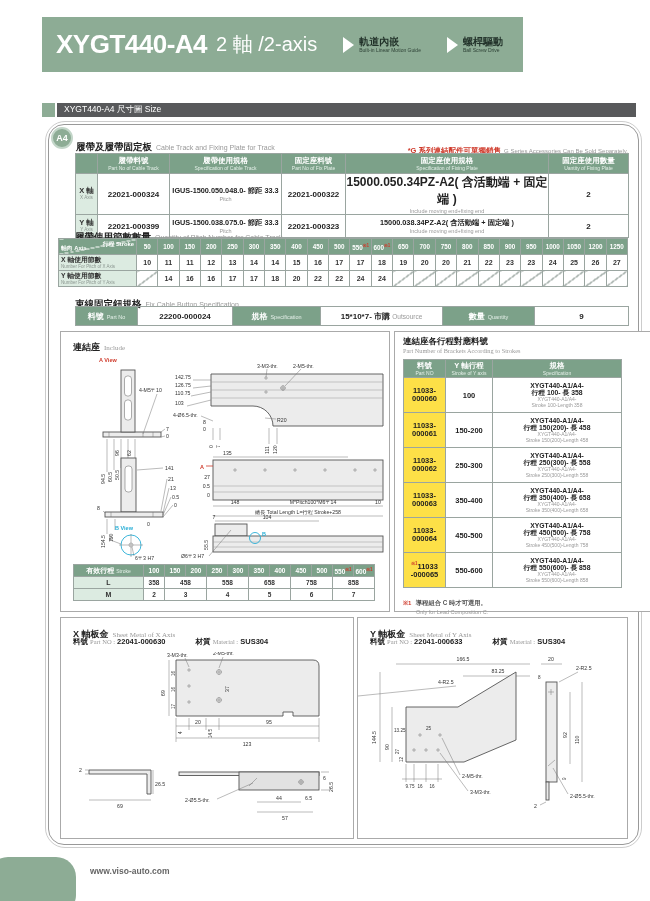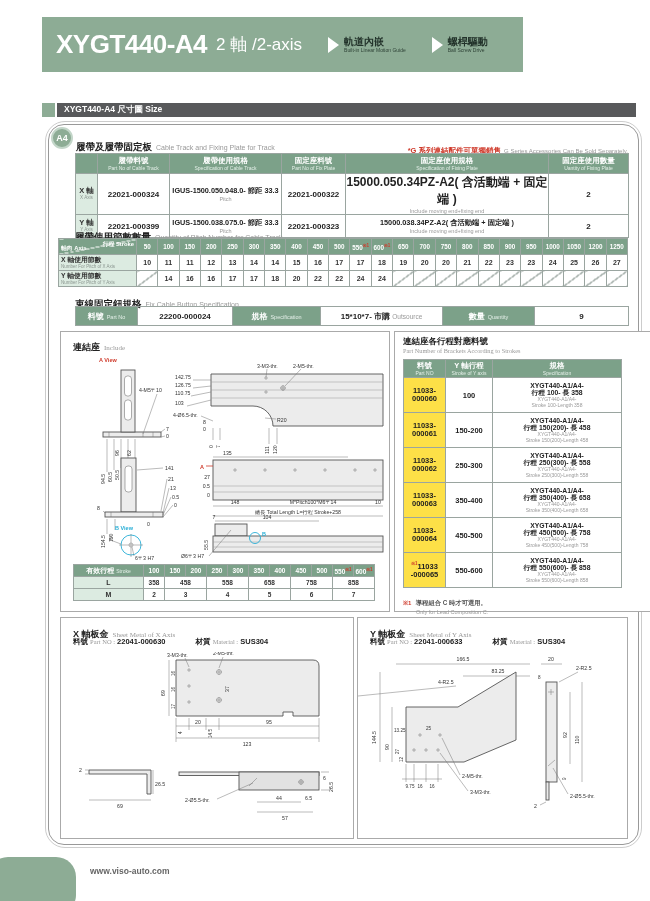--- a/index.html
+++ b/index.html
@@ -3,29 +3,29 @@
 <meta charset="utf-8">
 <style>
 *{box-sizing:border-box;margin:0;padding:0}
 html,body{background:#fff}
 #page{position:relative;width:650px;height:901px;background:#fff;overflow:hidden;
   font-family:"Liberation Sans",sans-serif;color:#222}
 .abs{position:absolute}
 
 .hdr{left:42px;top:17px;width:481px;height:55px;background:#8dac95;display:flex;align-items:center;padding:0 14px}
 .hdr .model{color:#fff;font-size:26px;font-weight:bold;letter-spacing:-.5px}
-.hdr .axes{color:#fff;font-size:17px;margin-left:9px;white-space:nowrap}
+.hdr .axes{color:#fff;font-size:20px;margin-left:9px;white-space:nowrap}
 .badge{display:flex;align-items:center;margin-left:26px}
 .tri{width:0;height:0;border-left:11px solid #fff;border-top:8px solid transparent;border-bottom:8px solid transparent;margin-right:5px}
 .badge .bcn{font-size:10px;font-weight:bold;color:#22322a;display:block;line-height:11px}
 .badge .ben{font-size:5px;color:#2e4236;display:block;line-height:6px}
 
 .secbar{left:42px;top:103px;width:594px;height:14px;display:flex;align-items:stretch}
 .secbar .sq{width:13px;background:#8dac95;margin-right:2px}
-.secbar .bar{flex:1;background:#58595b;color:#fff;font-size:8.5px;font-weight:bold;display:flex;align-items:center;padding-left:7px}
+.secbar .bar{flex:1;background:#58595b;color:#fff;font-size:8.5px;font-weight:normal;display:flex;align-items:center;padding-left:7px}
 
 .ring{left:45px;top:121px;width:597px;height:727px;border:1px solid #ccc;border-radius:20px}
 .main{left:48px;top:124px;width:591px;height:721px;border:1px solid #999;border-radius:16px}
 .a4badge{left:51px;top:127px;width:22px;height:22px;border-radius:50%;background:#8dac95;border:2px solid #c3d6c9;color:#fff;font-size:9px;font-weight:bold;display:flex;align-items:center;justify-content:center}
 
 .st .cn{font-size:9.5px;font-weight:bold;color:#222}
 .st .en{font-size:7px;color:#999;margin-left:4px}
 .note .r{font-size:7.5px;font-weight:bold;color:#cf3a2b}
 .note .g{font-size:6px;color:#999;margin-left:3px}
 

